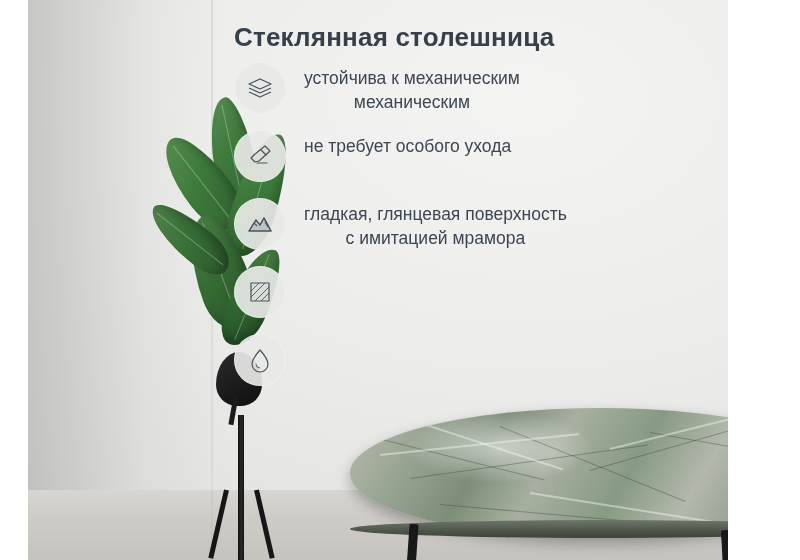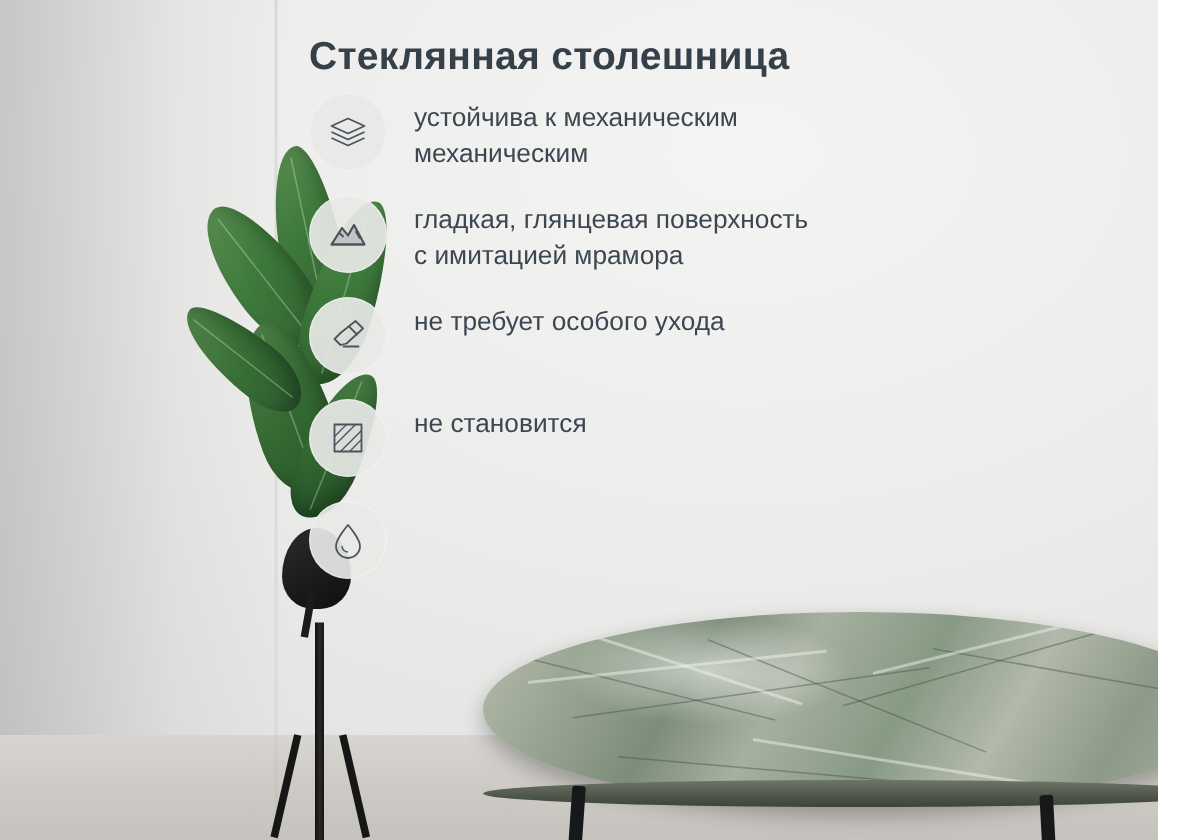--- a/index.html
+++ b/index.html
@@ -5,24 +5,25 @@
   html, body {
     margin: 0;
     padding: 0;
     background: #ffffff;
   }
   body {
     font-family: "Liberation Sans", sans-serif;
   }
   #stage {
     position: relative;
-    width: 772px;
+    width: 700px;
     height: 560px;
     overflow: hidden;
     background: #22c55e;
+    margin-left: 28px;
   }
   
   .photo {
     position: absolute;
     left: 0; top: 0;
     width: 800px;
     height: 560px;
     overflow: hidden;
   }
   
@@ -242,21 +243,21 @@
   }
   .icon-circle svg { display: block; }
   .feature-text {
     margin-left: 18px;
     margin-top: 5px;
     font-size: 17.5px;
     line-height: 1.35;
     color: #3d4751;
     max-width: 350px;
   }
-  .feature-text .ln { display: block; white-space: nowrap; }
+  .feature-text .ln { display: block; white-space: nowrap; text-align: center; }
 </style>
 </head>
 <body>
 
 <div id="stage">
 
   <div class="photo">
     <div class="wall"></div>
     <div class="wall-left-shade"></div>
     <div class="wall-seam"></div>
@@ -323,55 +324,54 @@
           </svg>
         </div>
         <div class="feature-text">
           <span class="ln">устойчива к механическим</span>
           <span class="ln">механическим</span>
         </div>
       </div>
 
       <div class="feature">
         <div class="icon-circle">
+          <svg width="30" height="30" viewBox="0 0 30 30" fill="none" stroke="#4a545e" stroke-width="1.2" stroke-linecap="round" stroke-linejoin="round">
+            <path d="M10 21 L6 17 L10 13 L20 5 L25 10 L14 20 Z"></path>
+            <path d="M12 22 L22 22"></path>
+            <path d="M16 9 L21 14"></path>
+          </svg>
+        </div>
+        <div class="feature-text">
+          <span class="ln">не требует особого ухода</span>
+        </div>
+      </div>
+
+      <div class="feature">
+        <div class="icon-circle">
           <svg width="30" height="30" viewBox="0 0 30 30" fill="none" stroke="#4a545e" stroke-width="1.2" stroke-linejoin="round">
             <path d="M4 22 L11 11 L15 16 L19 9 L26 22 Z" fill="#4a545e" fill-opacity="0.18"></path>
             <path d="M4 22 L11 11 L15 16 L19 9 L26 22 Z"></path>
             <path d="M9 14 L12 17"></path>
             <path d="M20 13 L23 18"></path>
           </svg>
         </div>
         <div class="feature-text">
           <span class="ln">гладкая, глянцевая поверхность</span>
           <span class="ln">с имитацией мрамора</span>
         </div>
       </div>
 
       <div class="feature">
         <div class="icon-circle">
-          <svg width="30" height="30" viewBox="0 0 30 30" fill="none" stroke="#4a545e" stroke-width="1.2" stroke-linecap="round" stroke-linejoin="round">
-            <path d="M10 21 L6 17 L10 13 L20 5 L25 10 L14 20 Z"></path>
-            <path d="M12 22 L22 22"></path>
-            <path d="M16 9 L21 14"></path>
-          </svg>
-        </div>
-        <div class="feature-text">
-          <span class="ln">не требует особого ухода</span>
-        </div>
-      </div>
-
-      <div class="feature">
-        <div class="icon-circle">
           <svg width="30" height="30" viewBox="0 0 30 30" fill="none" stroke="#4a545e" stroke-width="1.2" stroke-linejoin="round">
             <rect x="6" y="6" width="18" height="18"></rect>
             <path d="M6 14 L14 6 M6 20 L20 6 M10 24 L24 10 M16 24 L24 16" stroke-width="0.9"></path>
           </svg>
         </div>
         <div class="feature-text">
-          <span class="ln">не становится</span>
         </div>
       </div>
 
       <div class="feature">
         <div class="icon-circle">
           <svg width="30" height="30" viewBox="0 0 30 30" fill="none" stroke="#4a545e" stroke-width="1.2" stroke-linejoin="round">
             <path d="M15 5 C15 5 7 14 7 19 A8 8 0 0 0 23 19 C23 14 15 5 15 5 Z"></path>
             <path d="M11 19 a4 4 0 0 0 4 4" stroke-width="0.9"></path>
           </svg>
         </div>

